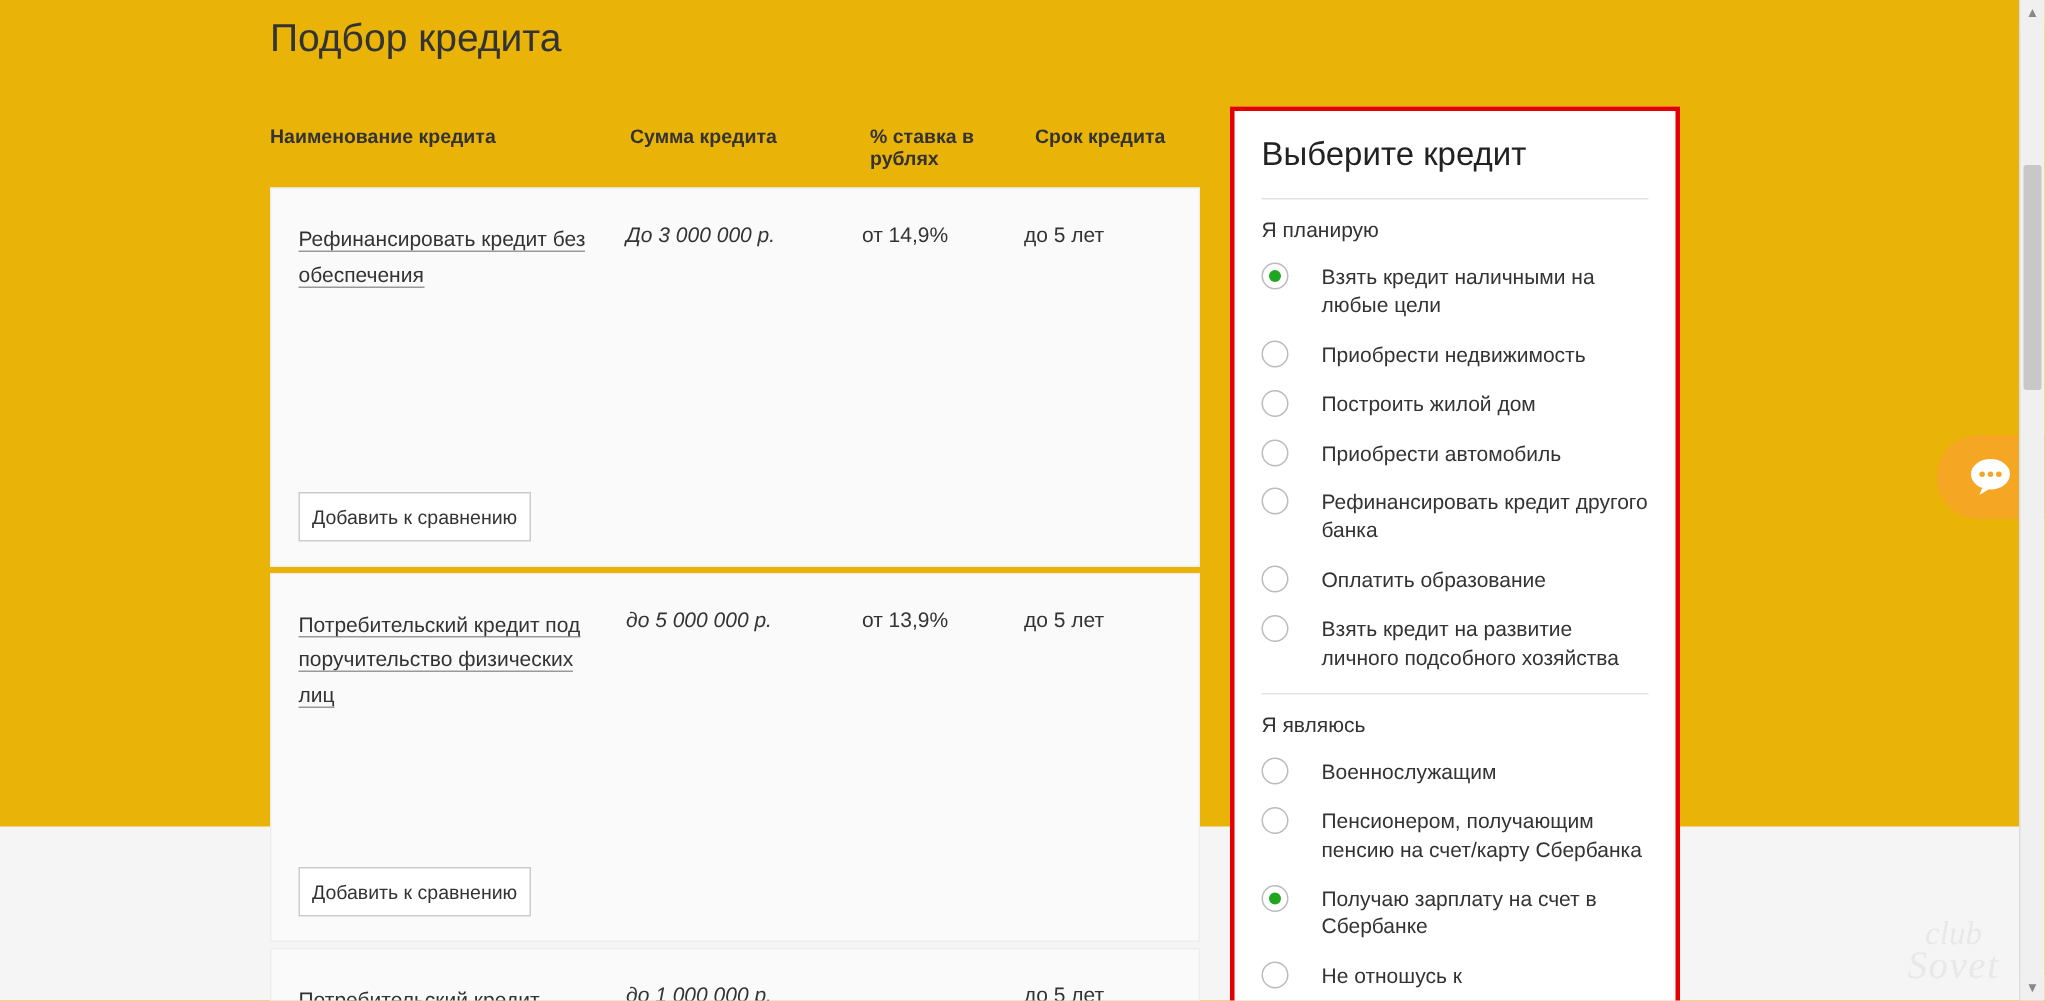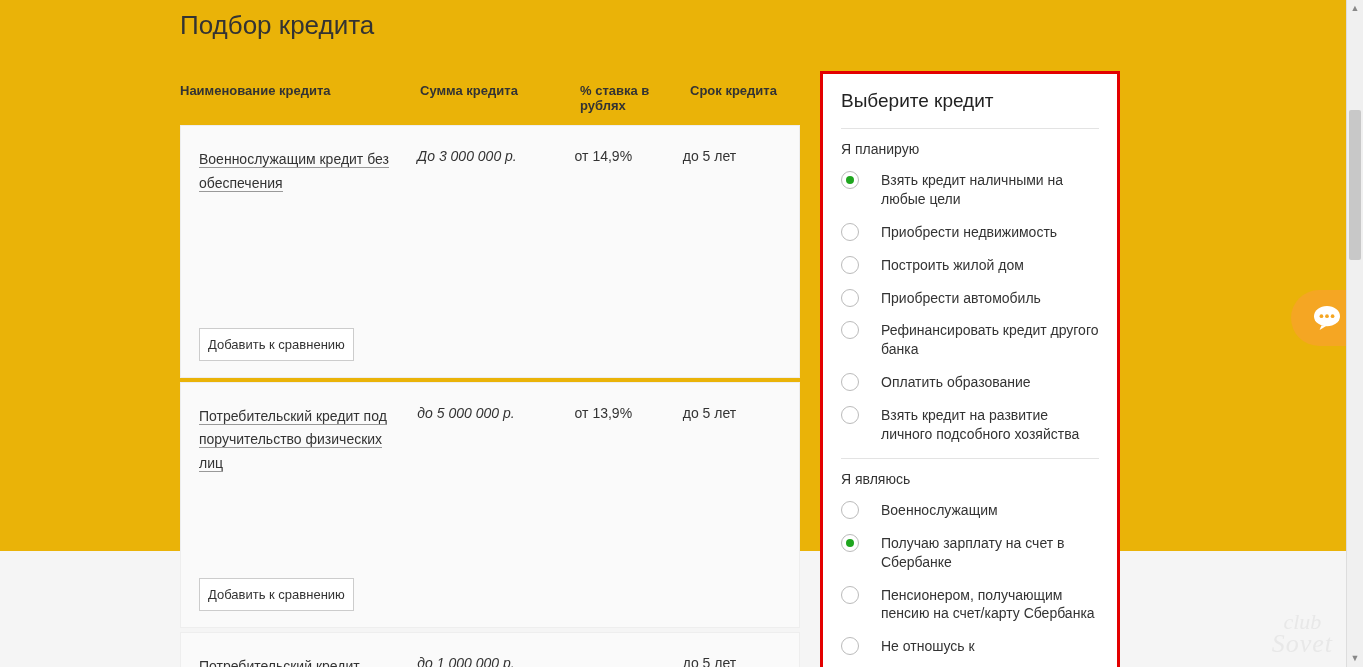--- a/index.html
+++ b/index.html
@@ -80,21 +80,21 @@
 .credit-card.last .credit-row { margin-bottom: 0; }
 
 .sidebar {
   width: 300px;
   border: 3px solid #e30000;
   padding: 16px 18px;
   background: #fff;
   height: 640px;
 }
 .sidebar-title {
-  font-size: 19px;
+  font-size: 22px;
   font-weight: 400;
   color: #222;
   margin-bottom: 16px;
 }
 .sidebar hr {
   border: none;
   border-top: 1px solid #e3e3e3;
   margin: 12px 0;
 }
 .group-label {
@@ -199,21 +199,21 @@
     <div class="credits-table">
       <div class="table-header">
         <div class="col-name">Наименование кредита</div>
         <div class="col-sum">Сумма кредита</div>
         <div class="col-rate">% ставка в рублях</div>
         <div class="col-term">Срок кредита</div>
       </div>
 
       <div class="credit-card">
         <div class="credit-row">
-          <div class="credit-name"><a href="#">Военнослужащим кредит без обеспечения</a></div>
+          <div class="credit-name"><a href="#">Рефинансировать кредит без обеспечения</a></div>
           <div class="credit-sum">До 3 000 000 р.</div>
           <div class="credit-rate">от 14,9%</div>
           <div class="credit-term">до 5 лет</div>
         </div>
         <button class="compare-btn">Добавить к сравнению</button>
       </div>
 
       <div class="credit-card">
         <div class="credit-row">
           <div class="credit-name"><a href="#">Потребительский кредит под поручительство физических лиц</a></div>
@@ -269,26 +269,26 @@
       </div>
 
       <hr>
       <div class="group-label">Я являюсь</div>
 
       <div class="radio-option">
         <span class="radio-circle"></span>
         <span class="radio-label">Военнослужащим</span>
       </div>
       <div class="radio-option">
+        <span class="radio-circle"></span>
+        <span class="radio-label">Пенсионером, получающим пенсию на счет/карту Сбербанка</span>
+      </div>
+      <div class="radio-option">
         <span class="radio-circle selected"></span>
         <span class="radio-label">Получаю зарплату на счет в Сбербанке</span>
-      </div>
-      <div class="radio-option">
-        <span class="radio-circle"></span>
-        <span class="radio-label">Пенсионером, получающим пенсию на счет/карту Сбербанка</span>
       </div>
       <div class="radio-option">
         <span class="radio-circle"></span>
         <span class="radio-label">Не отношусь к</span>
       </div>
     </div>
   </div>
 </div>
 
 <div class="chat-bubble">

